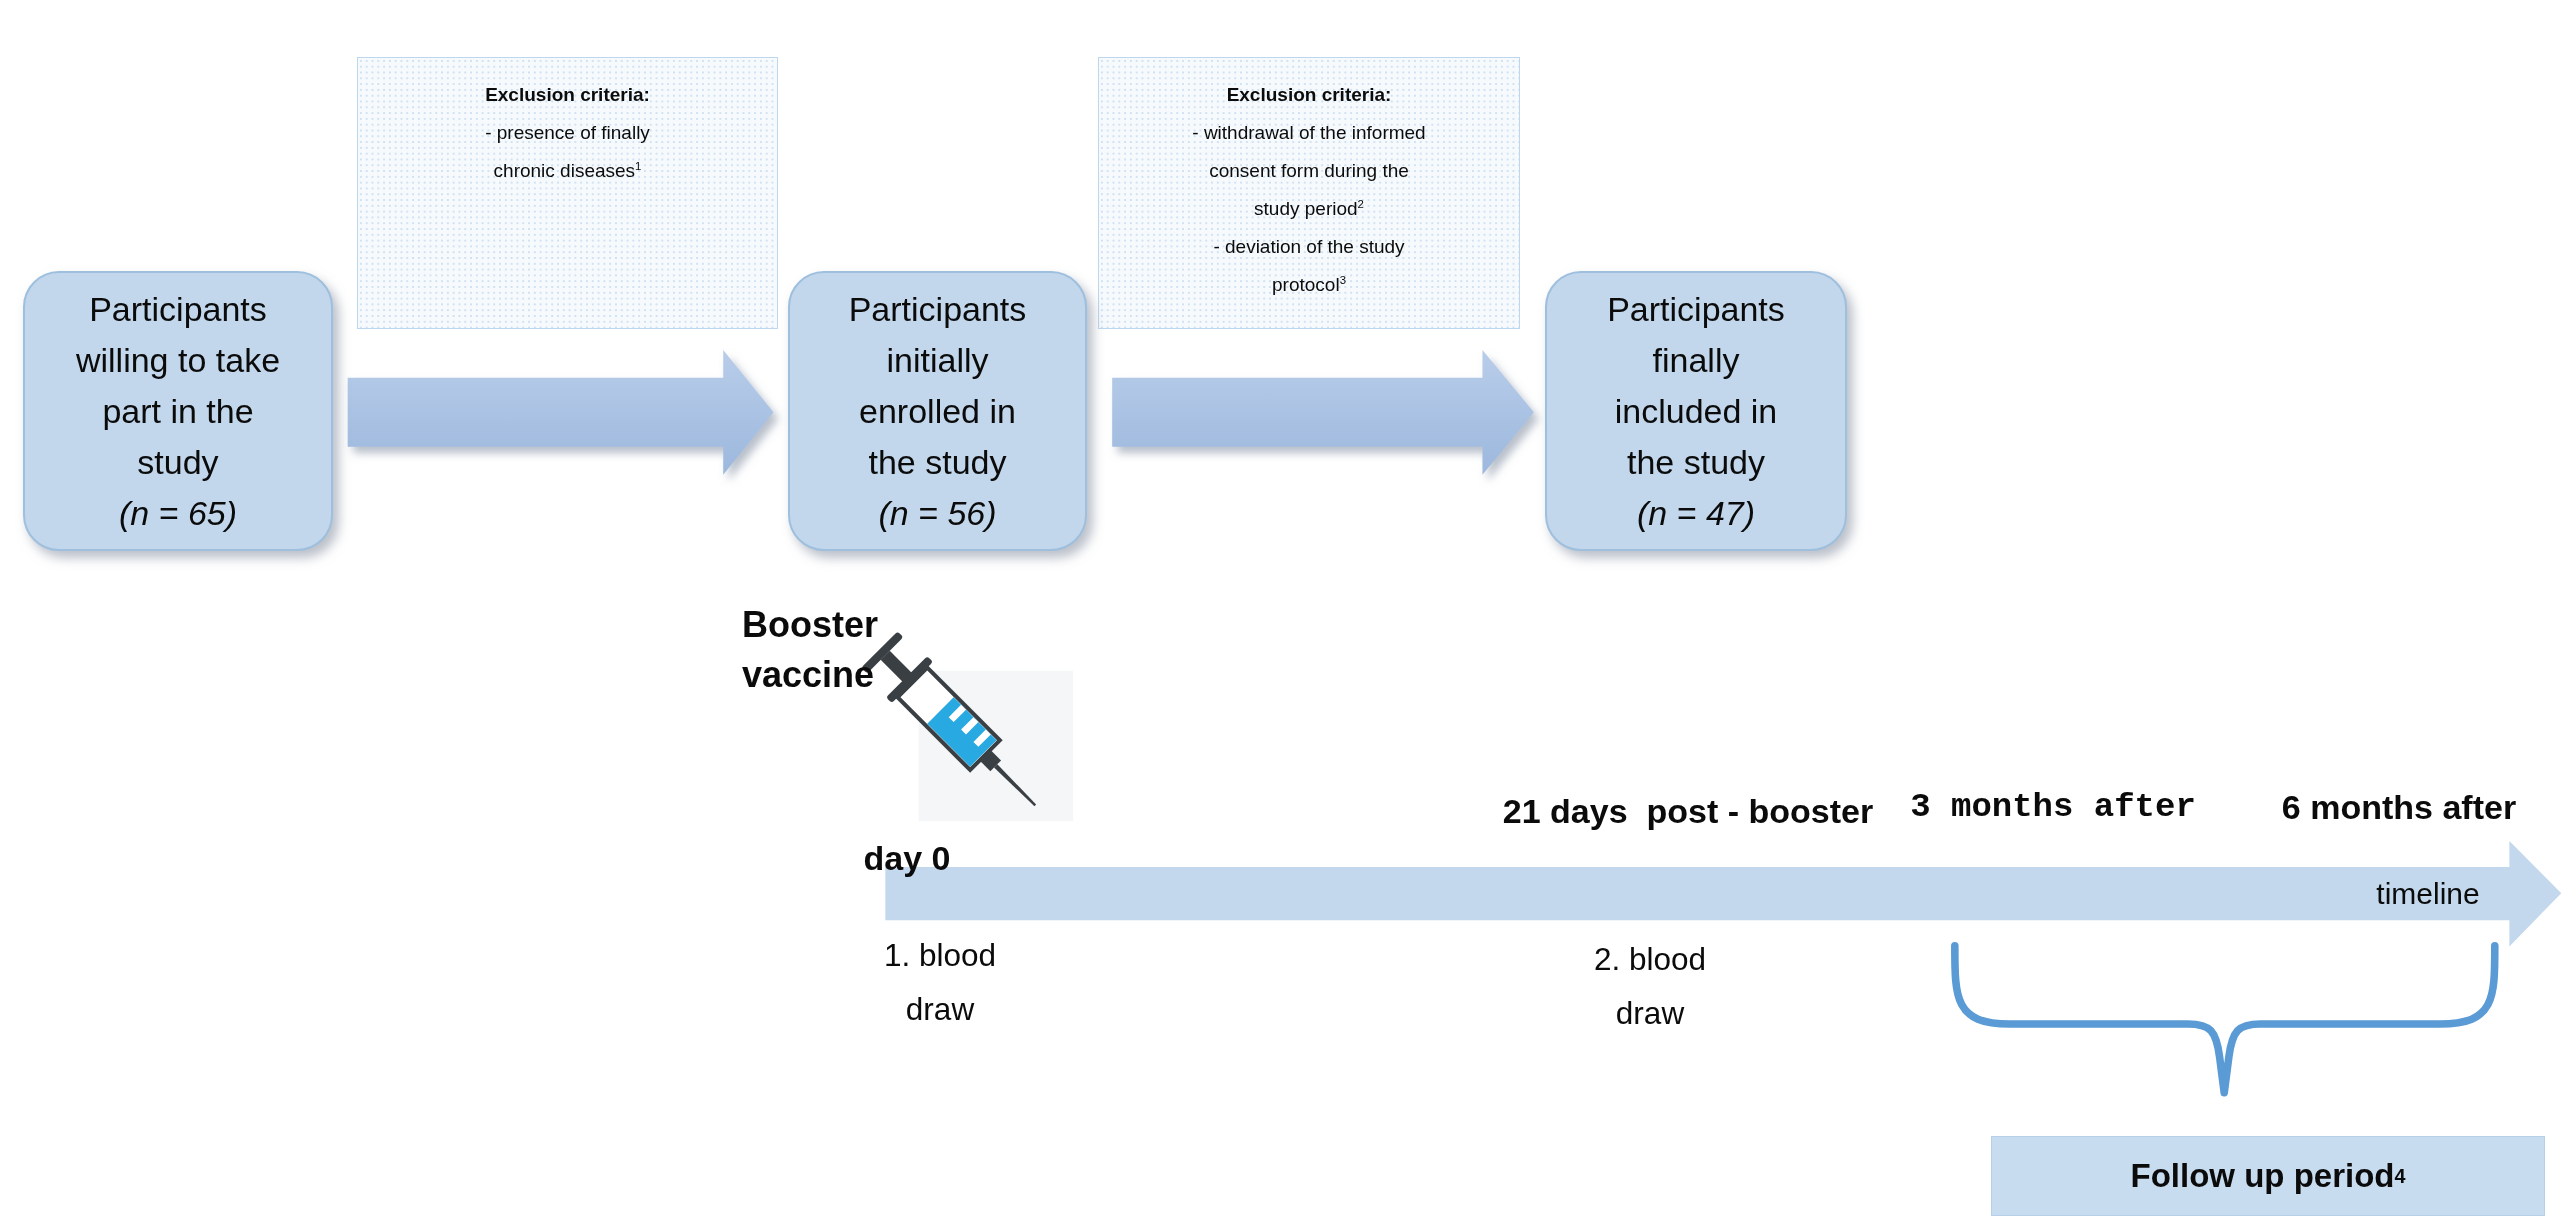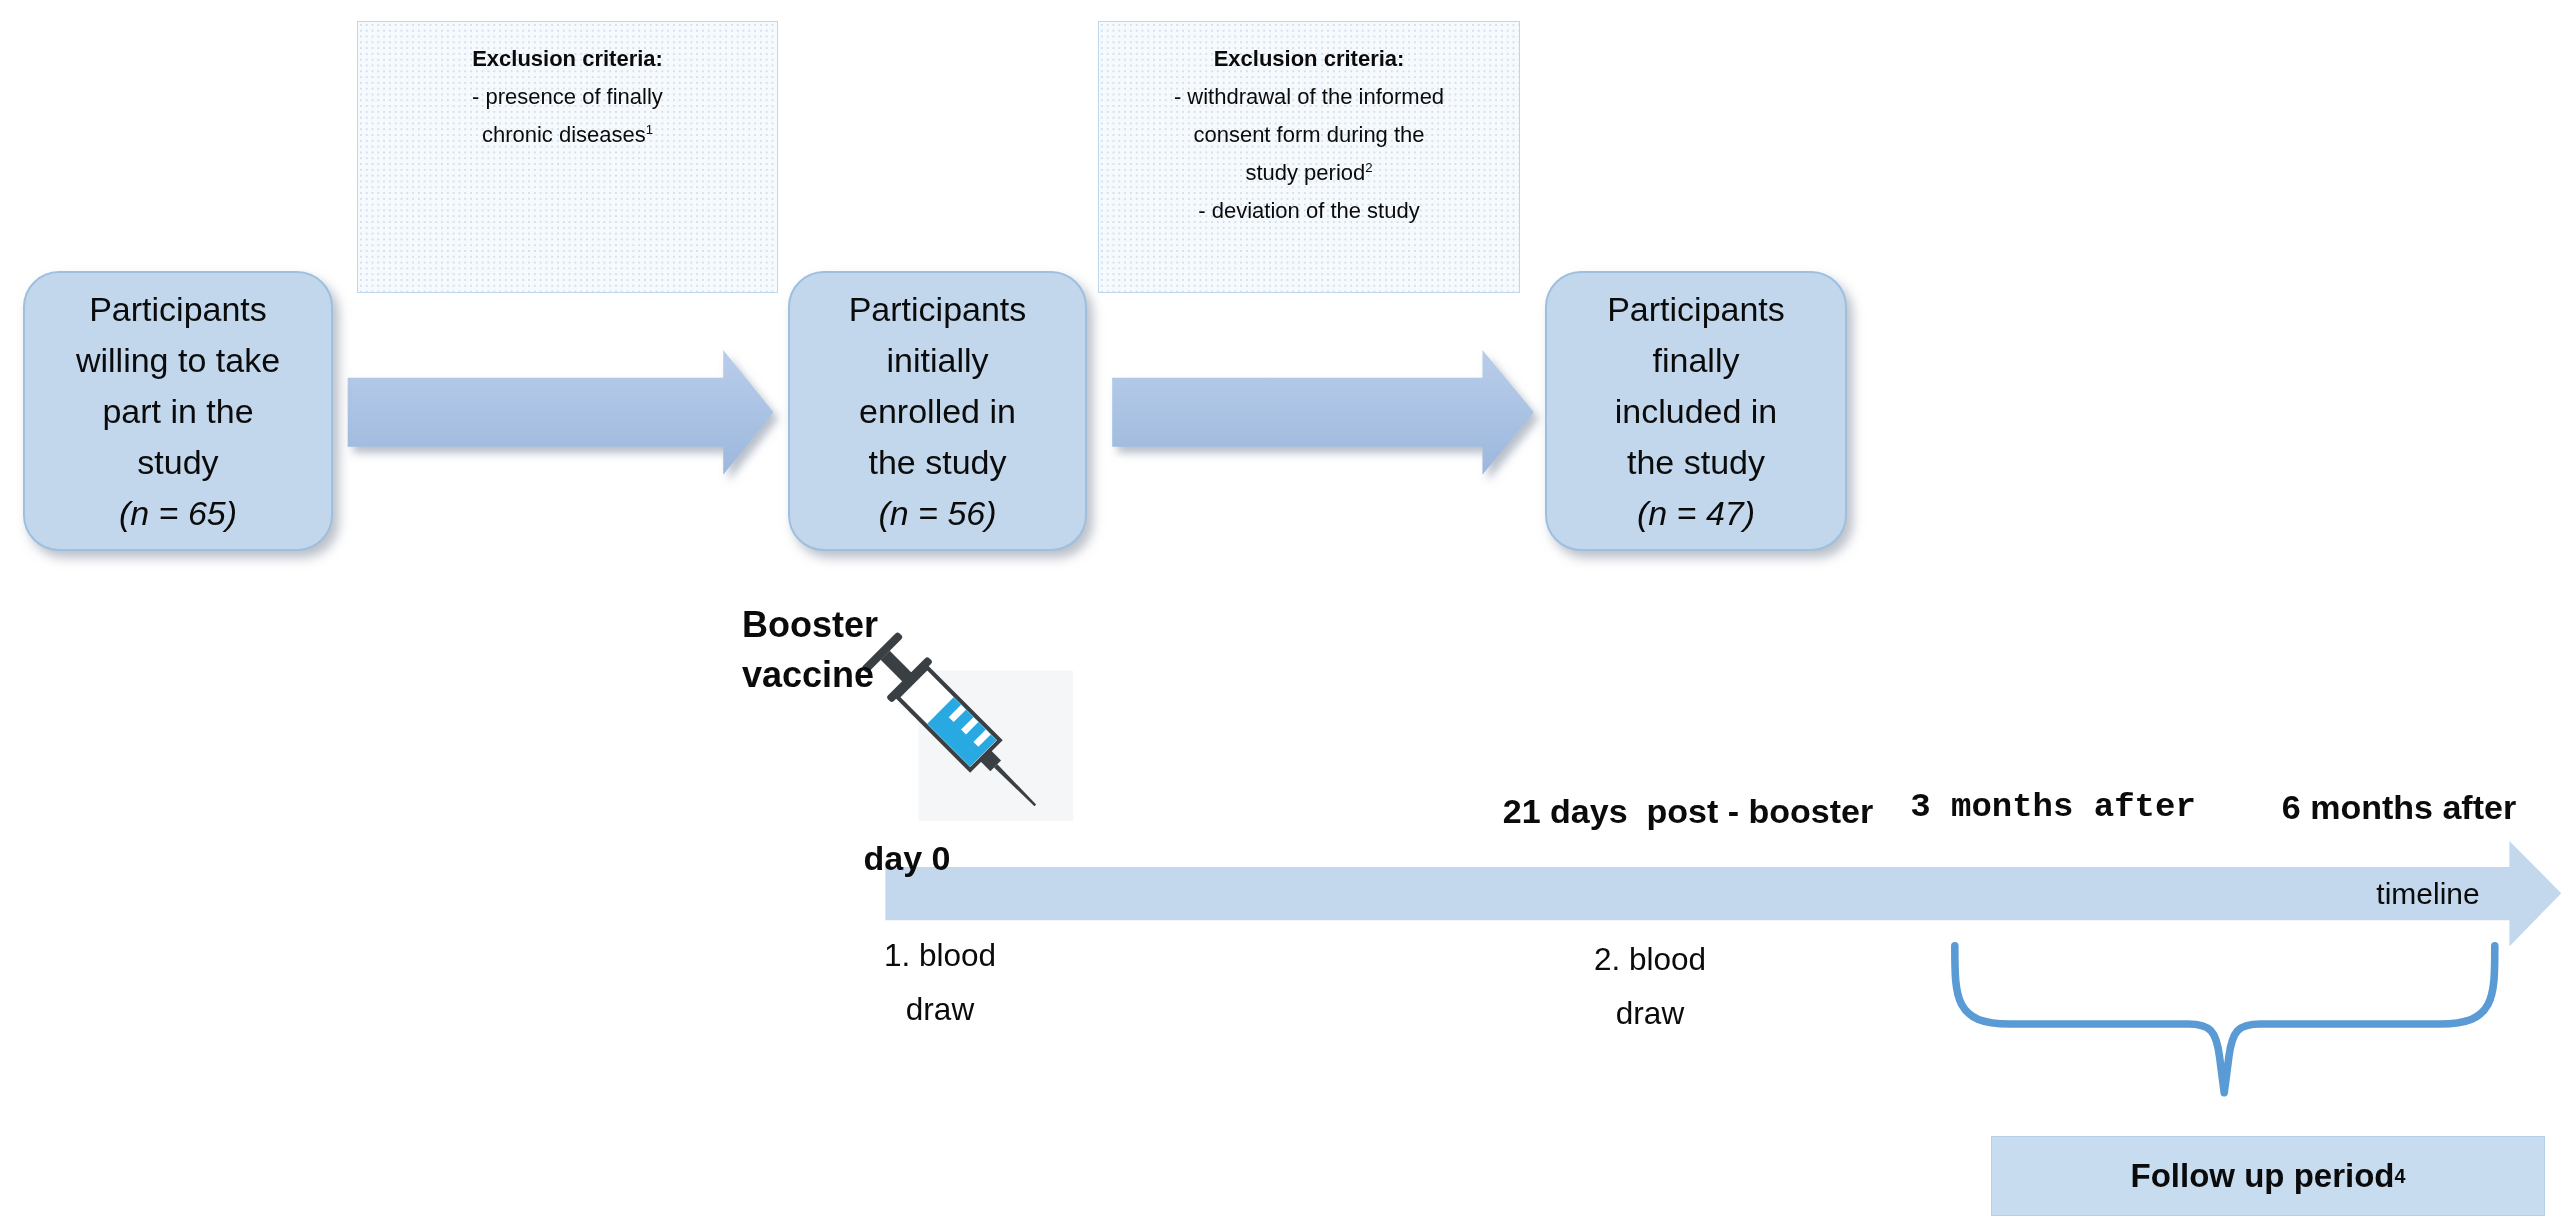--- a/index.html
+++ b/index.html
@@ -28,23 +28,24 @@
   .flow-box .nline{font-style:italic;}
 
   
   .excl-box{
     position:absolute;
     background-color:#f7fafd;
     background-image:radial-gradient(circle, #cfe1f2 1.3px, rgba(0,0,0,0) 1.5px);
     background-size:5.8px 5.8px;
     border:1.7px solid #bdd7ee;
     text-align:center;
-    font-size:22px;line-height:38px;
+    font-size:19px;line-height:38px;
     padding-top:17.5px;
     box-sizing:border-box;
+    margin-top:36px;
   }
   .excl-head{font-weight:bold;}
 
   
   .tl-label{
     position:absolute;
     font-weight:bold;font-size:34px;
     transform:translateX(-50%);
     white-space:pre;
   }
@@ -126,20 +127,21 @@
     <div>- presence of finally</div>
     <div><span>chronic diseases</span><span class="sup">1</span></div>
   </div>
 
   <div class="excl-box" style="left:1098px;top:21px;width:422px;height:272px;">
     <div class="excl-head">Exclusion criteria:</div>
     <div>- withdrawal of the informed</div>
     <div>consent form during the</div>
     <div><span>study period</span><span class="sup">2</span></div>
     <div>- deviation of the study</div>
+    <div><span>protocol</span><span class="sup">3</span></div>
   </div>
 
   <div class="flow-box" style="left:23px;top:271px;width:306px;height:276px;">
     <div>Participants</div>
     <div>willing to take</div>
     <div>part in the</div>
     <div>study</div>
     <div class="nline">(n = 65)</div>
   </div>
 

